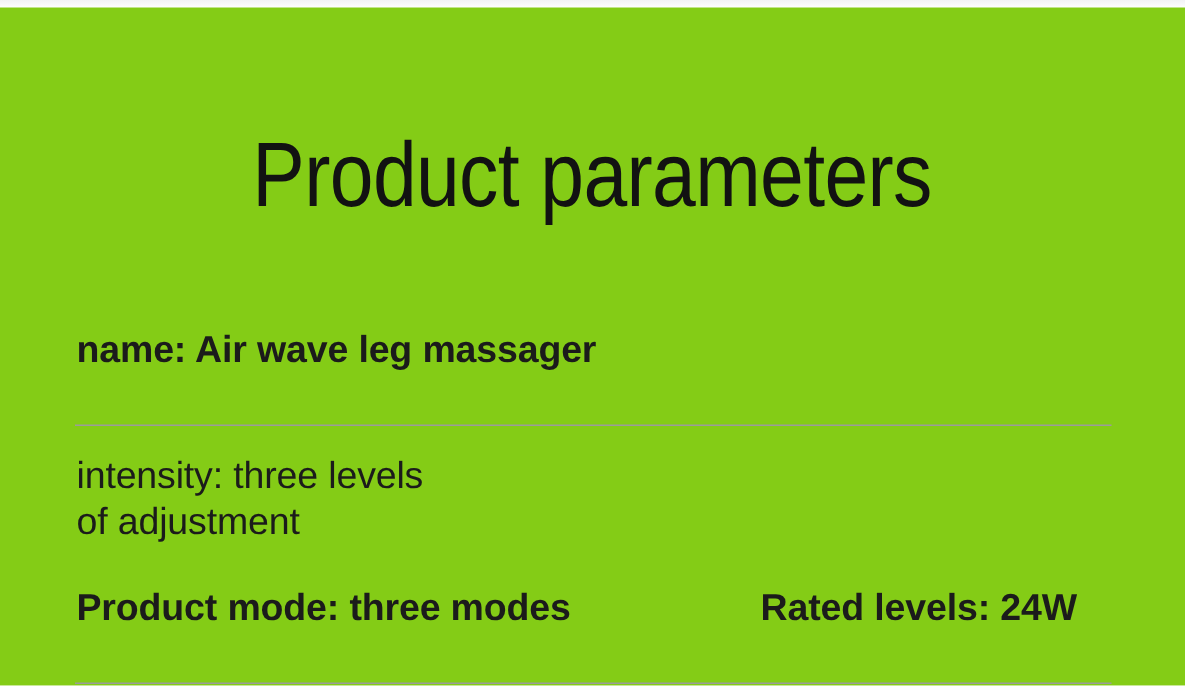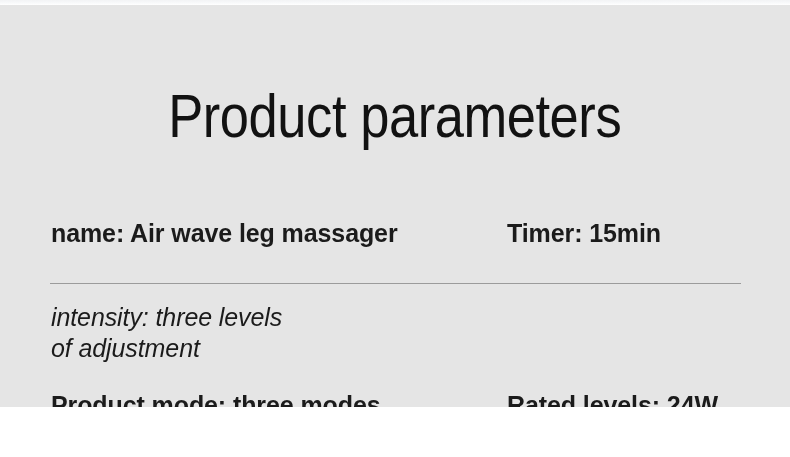--- a/index.html
+++ b/index.html
@@ -6,22 +6,22 @@
     margin: 0;
     padding: 0;
     background: #ffffff;
   }
   body {
     font-family: "Liberation Sans", sans-serif;
   }
   #page {
     position: relative;
     width: 790px;
-    height: 407px;
-    background: #e5e5e5;
+    height: 457px;
+    background: #84cc16;
     overflow: hidden;
   }
   
   .top-band {
     position: absolute;
     left: 0;
     top: 0;
     width: 790px;
     height: 5px;
     background: linear-gradient(to bottom, #f2f3f5 0%, #f8f9fa 55%, #ffffff 100%);
@@ -52,21 +52,21 @@
     display: flex;
     align-items: flex-start;
     position: relative;
   }
   .spec-row.r1 { height: 83px; }
   .spec-row.r2 { height: 89px; }
   .spec-row.r3 { height: 70px; }
 
   .spec-row.r1 .cell,
   .spec-row.r3 .cell { padding-top: 18px; font-weight: bold; }
-  .spec-row.r2 .cell { padding-top: 19px; font-style: italic; }
+  .spec-row.r2 .cell { padding-top: 19px; }
 
   .cell {
     font-family: "Liberation Sans", sans-serif;
     font-size: 25px;
     line-height: 31px;
     font-weight: 400;
     color: #1b1b1b;
     letter-spacing: -0.1px;
     white-space: pre-line;
   }
@@ -89,21 +89,20 @@
 <div id="page">
 
   <div class="top-band"></div>
 
   <div class="title">Product parameters</div>
 
   <div class="spec-table">
 
     <div class="spec-row r1">
       <div class="cell left">name: Air wave leg massager</div>
-      <div class="cell right">Timer: 15min</div>
       <div class="divider d1"></div>
     </div>
 
     <div class="spec-row r2">
       <div class="cell left">intensity: three levels
 of adjustment</div>
       <div class="divider d2"></div>
     </div>
 
     <div class="spec-row r3">

